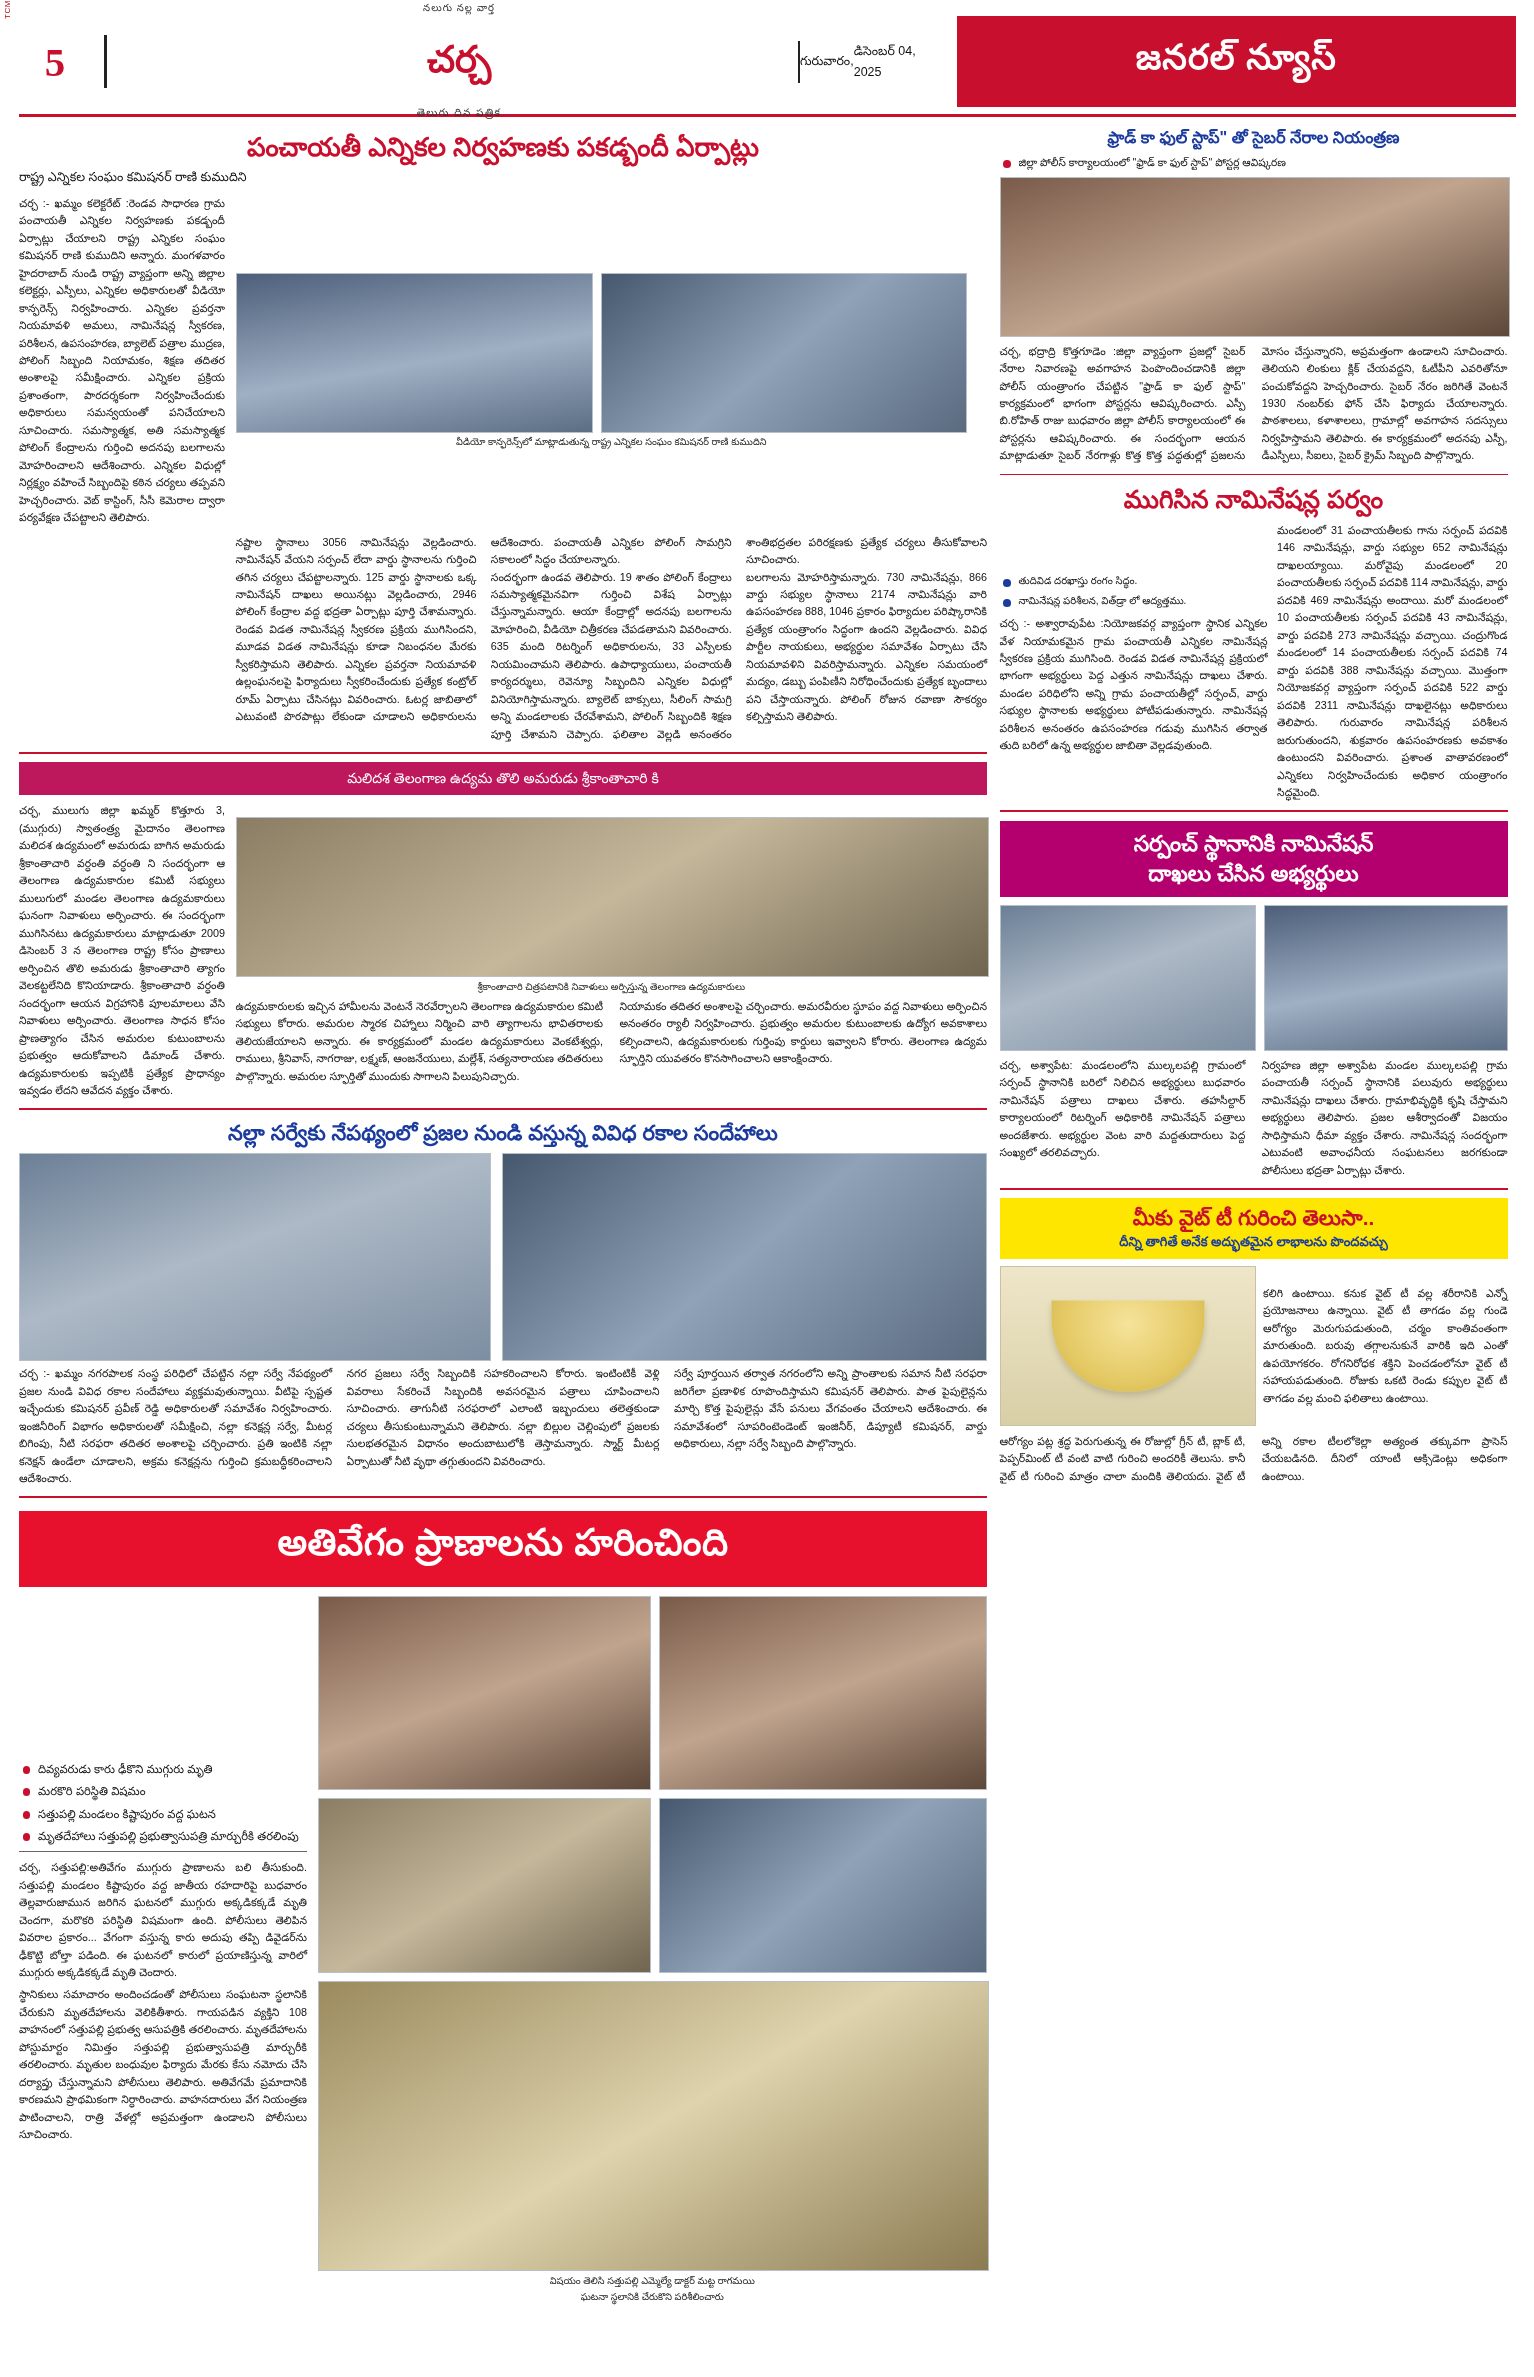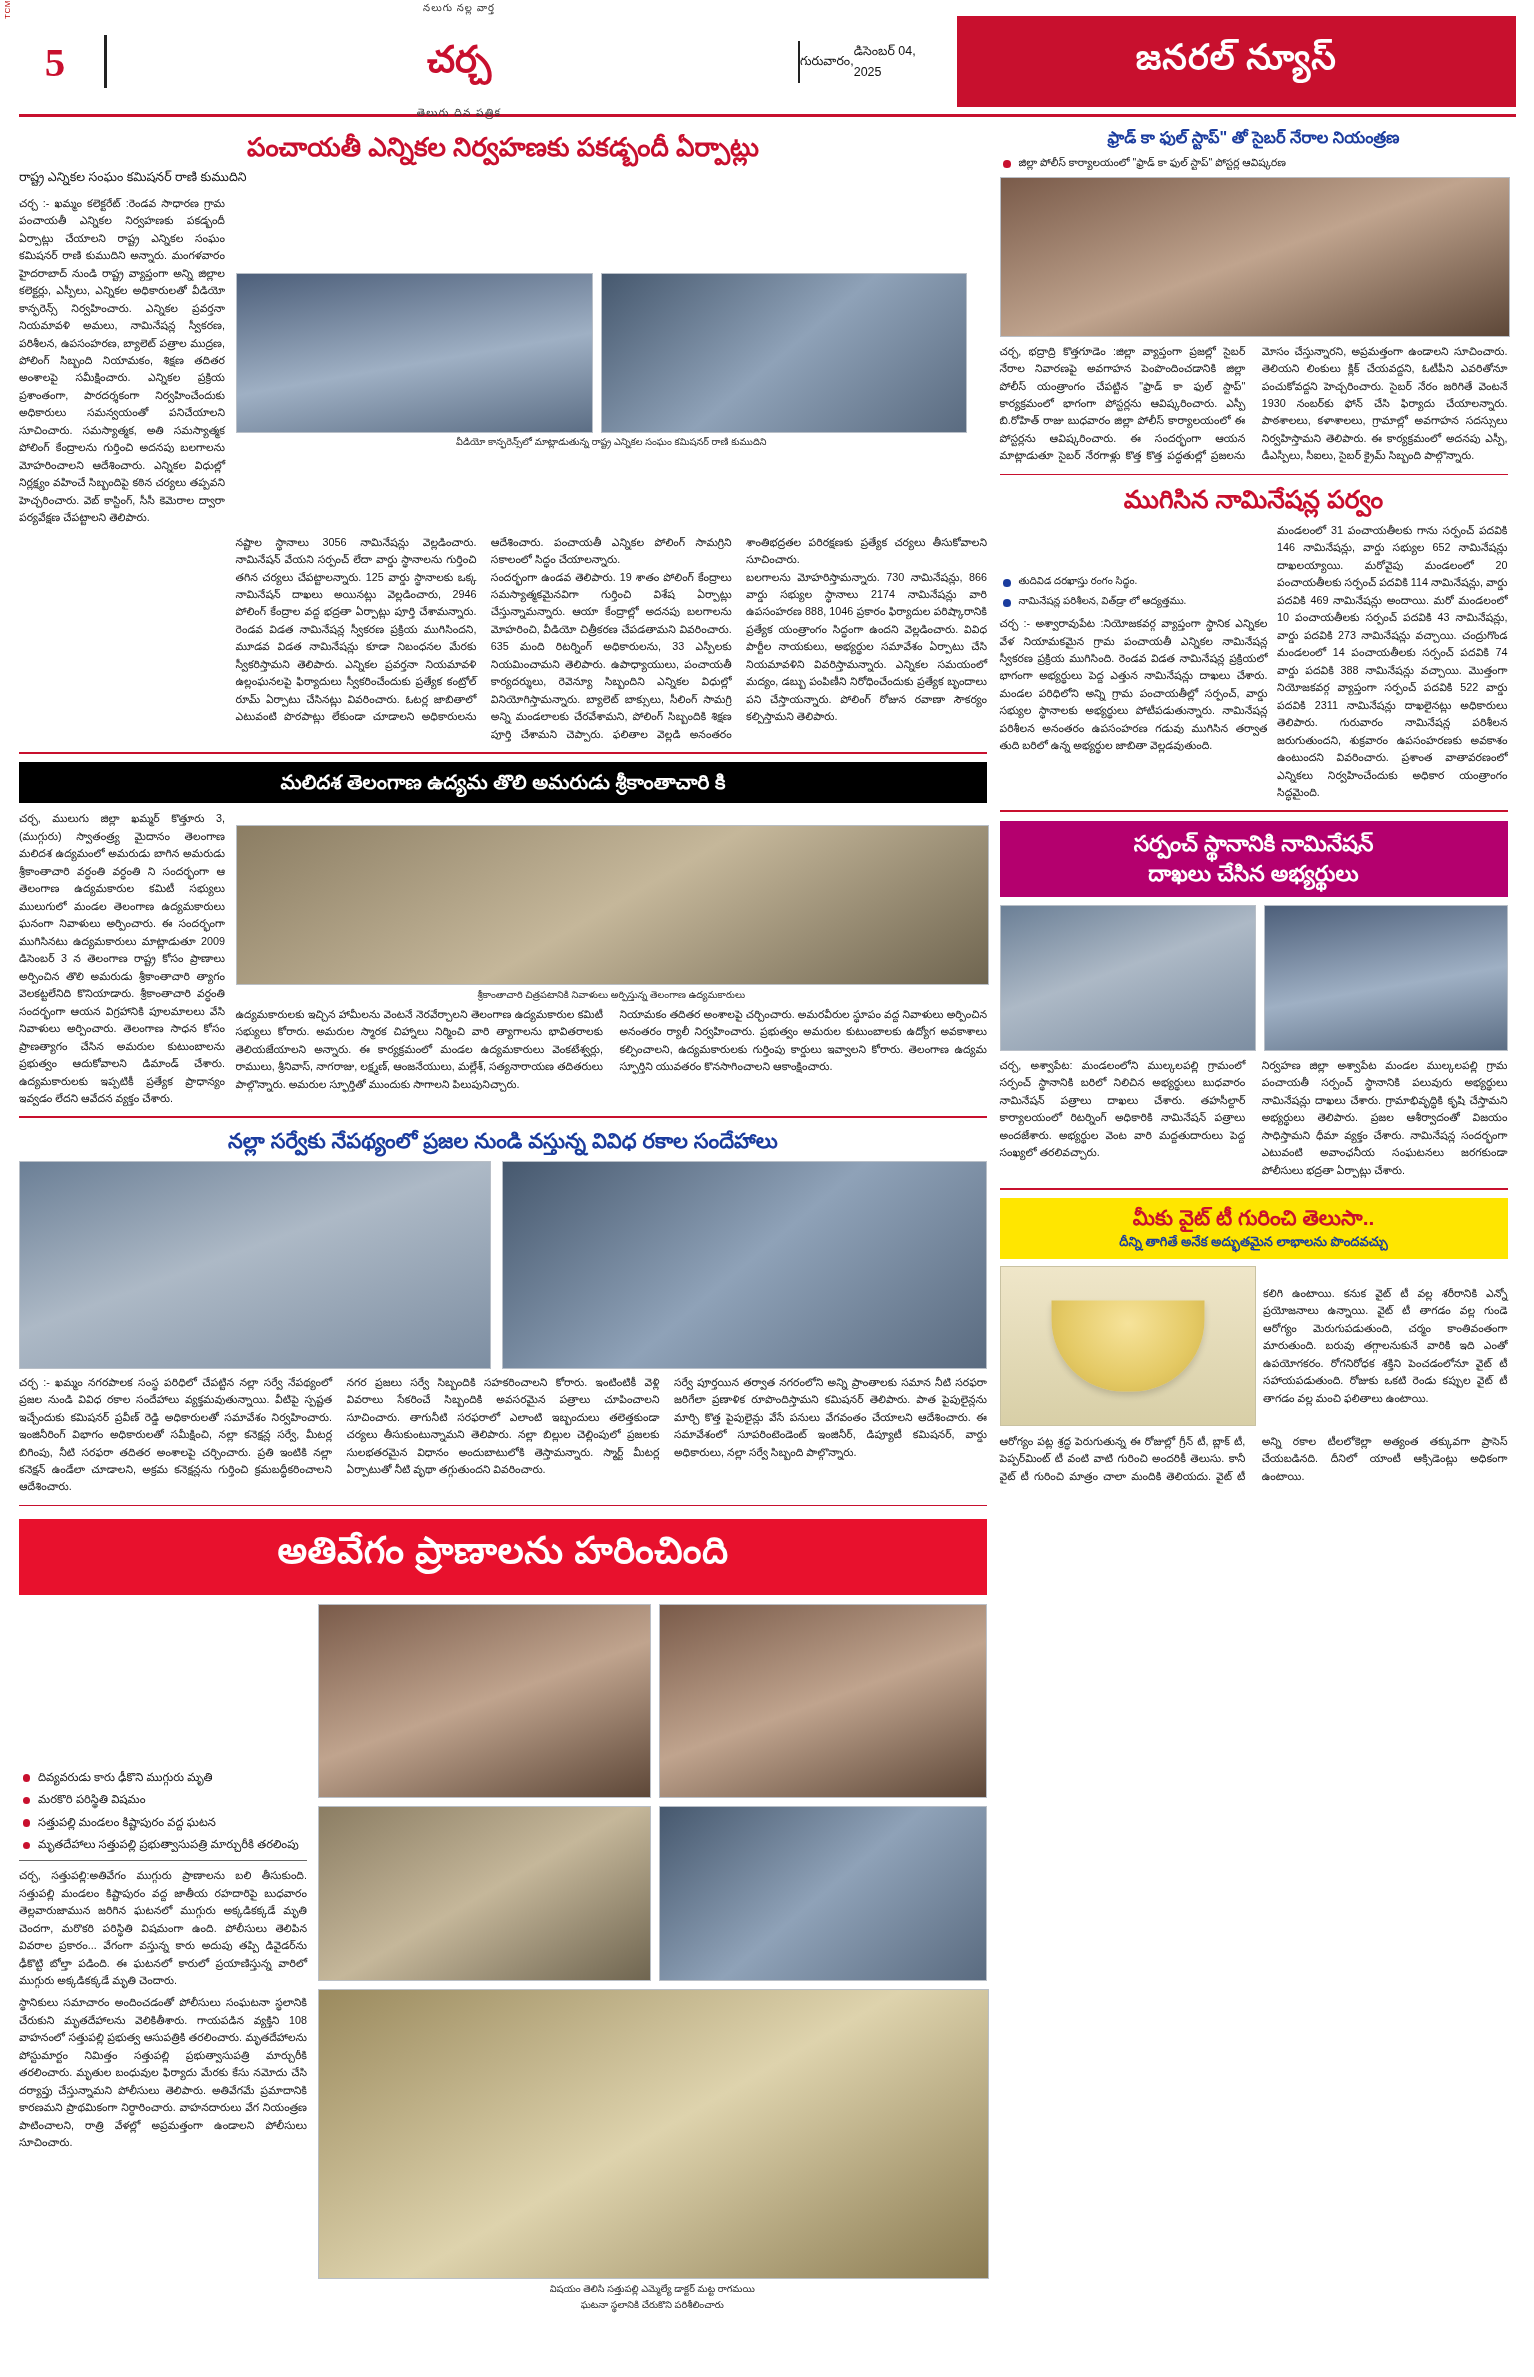--- a/index.html
+++ b/index.html
@@ -105,25 +105,25 @@
 
   .hl-red{
     color:#c8102e;
     font-weight:bold;
     text-align:center;
     font-size:26px;
     line-height:1.25;
     margin:4.8px 0 6.7px 0;
   }
   .hl-blue-bar{
-    background:#000000;
+    background:#be185d;
     color:#fff;
-    font-weight:bold;
-    text-align:center;
-    font-size:20px;
+    font-weight:normal;
+    text-align:center;
+    font-size:14px;
     line-height:1.35;
     padding:6.7px 4.8px;
     margin:8.6px 0 7.7px 0;
   }
   .hl-blue{
     color:#1b3c9e;
     font-weight:bold;
     text-align:center;
     font-size:21px;
     line-height:1.3;

